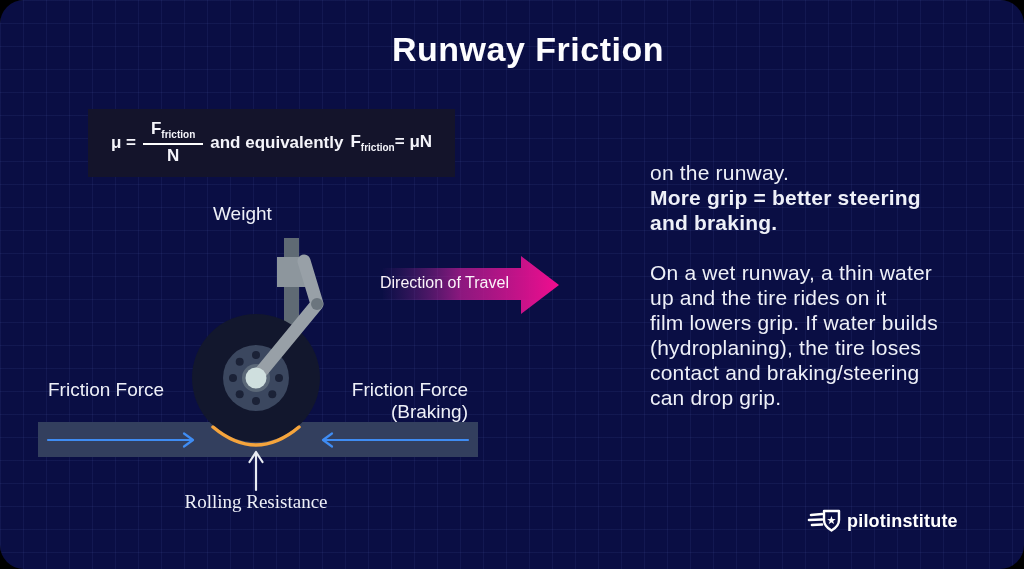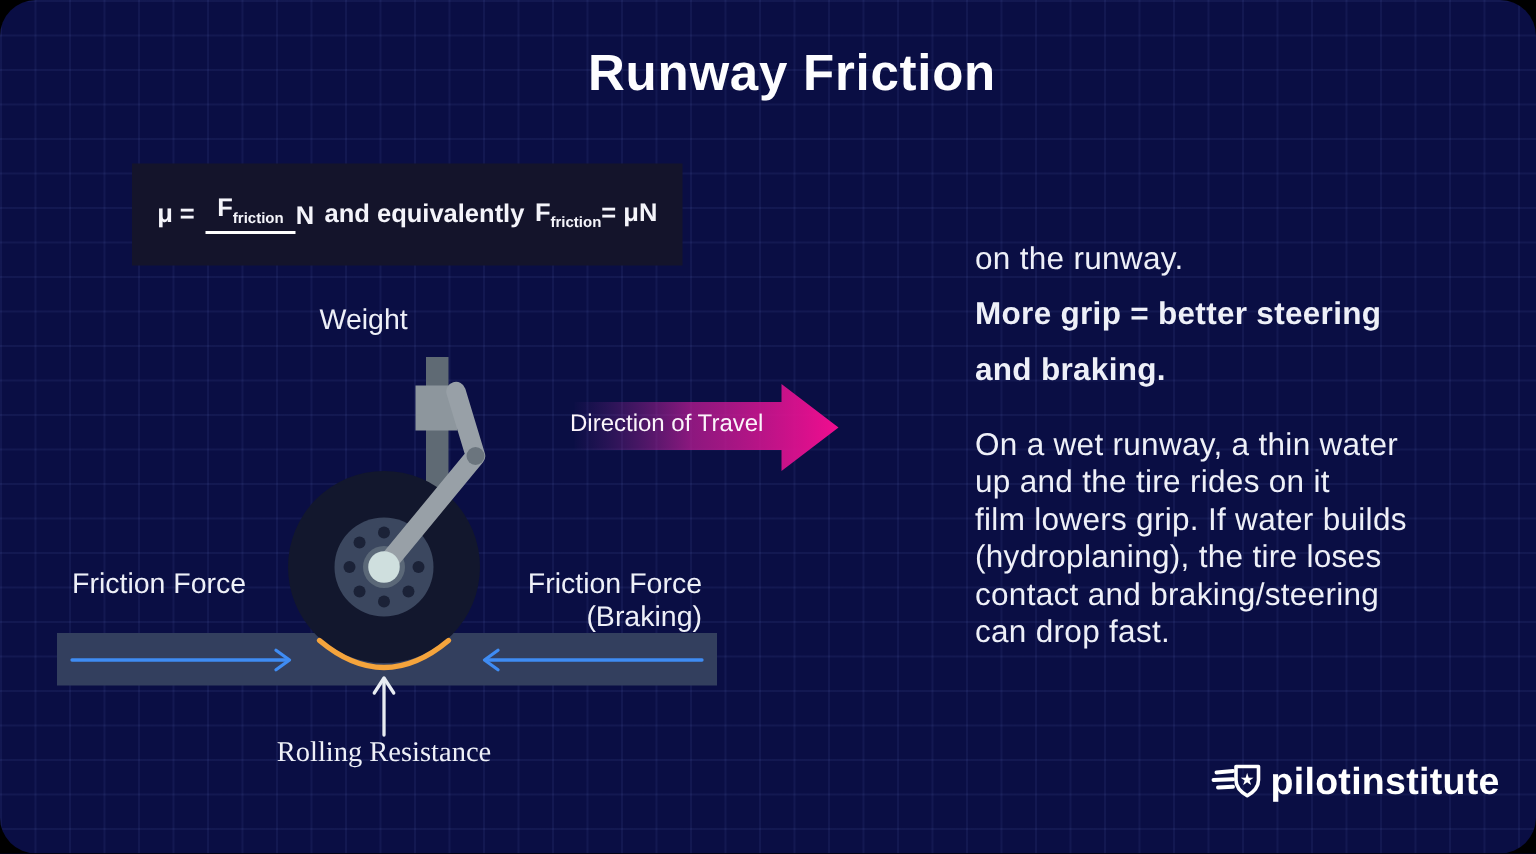--- a/index.html
+++ b/index.html
@@ -16,21 +16,21 @@
   .title{
     position:absolute;top:30px;left:0;right:0;text-align:center;
     font-size:34px;font-weight:bold;letter-spacing:0.5px;color:#fdfdff;margin-left:32px;
   }
   .formula-box{
     position:absolute;left:88px;top:109px;width:367px;height:68px;
     background:#14142b;display:flex;align-items:center;justify-content:center;
     gap:7px;font-weight:bold;font-size:17px;color:#f4f4fa;
   }
   .formula-box sub{font-size:10px;}
-  .fraction{display:inline-flex;flex-direction:row;align-items:center;line-height:1.1;}
+  .fraction{display:inline-flex;flex-direction:column;align-items:center;line-height:1.1;}
   .frac-top{padding:0 8px 2px;border-bottom:2px solid #fff;}
   .frac-bottom{padding-top:2px;}
   .weight-label{
     position:absolute;left:213px;top:203px;width:110px;font-size:19px;
   }
   .diagram-svg{position:absolute;left:0;top:230px;}
   .dot-arrow-svg{position:absolute;left:375px;top:248px;}
   .dot-label{
     position:absolute;left:380px;top:274px;width:150px;text-align:left;
     font-size:16px;color:#fbf4fa;
@@ -39,26 +39,26 @@
   .force-accel{left:48px;top:379px;text-align:left;}
   .force-brake{right:556px;top:379px;text-align:right;white-space:nowrap;}
   .rolling-label{
     position:absolute;left:156px;top:491px;width:200px;text-align:center;font-size:19px;font-family:Liberation Serif, serif;
   }
   .right-text{
     position:absolute;left:650px;top:160px;width:355px;
     font-size:21px;line-height:25px;letter-spacing:0.2px;color:#eef0f8;
   }
   .rt-line{white-space:nowrap;}
-  .rt-bold{font-weight:bold;margin-top:12px;}
+  .rt-bold{font-weight:bold;}
   .rt-gap{height:25px;}
   .logo{
     position:absolute;left:806px;top:506px;display:flex;align-items:center;gap:5px;
   }
-  .logo-text{font-size:25px;font-weight:bold;letter-spacing:0.2px;color:#ffffff;}
+  .logo-text{font-size:18px;font-weight:bold;letter-spacing:0.2px;color:#ffffff;}
 </style>
 </head>
 <body>
 
 <div class="card">
 
   <div class="title">Runway Friction</div>
 
   <div class="formula-box">
     <span>μ =</span>
@@ -141,21 +141,21 @@
   <div class="right-text">
     <div class="rt-line">on the runway.</div>
     <div class="rt-line rt-bold">More grip = better steering</div>
     <div class="rt-line rt-bold">and braking.</div>
     <div class="rt-gap"></div>
     <div class="rt-line">On a wet runway, a thin water</div>
     <div class="rt-line">up and the tire rides on it</div>
     <div class="rt-line">film lowers grip. If water builds</div>
     <div class="rt-line">(hydroplaning), the tire loses</div>
     <div class="rt-line">contact and braking/steering</div>
-    <div class="rt-line">can drop fast.</div>
+    <div class="rt-line">can drop grip.</div>
   </div>
 
   <div class="logo">
     <svg width="36" height="30" viewBox="0 0 36 30">
       <g stroke="#ffffff" stroke-width="2.6" stroke-linecap="round">
         <line x1="5" y1="9" x2="16" y2="8"></line>
         <line x1="3" y1="14" x2="16" y2="13.5"></line>
         <line x1="6" y1="19" x2="16" y2="18.5"></line>
       </g>
       <path d="M18,5 h15 v9 c0,5.5 -4,8.5 -7.5,10.5 c-3.5,-2 -7.5,-5 -7.5,-10.5 z" fill="none" stroke="#ffffff" stroke-width="2.4" stroke-linejoin="round"></path>

